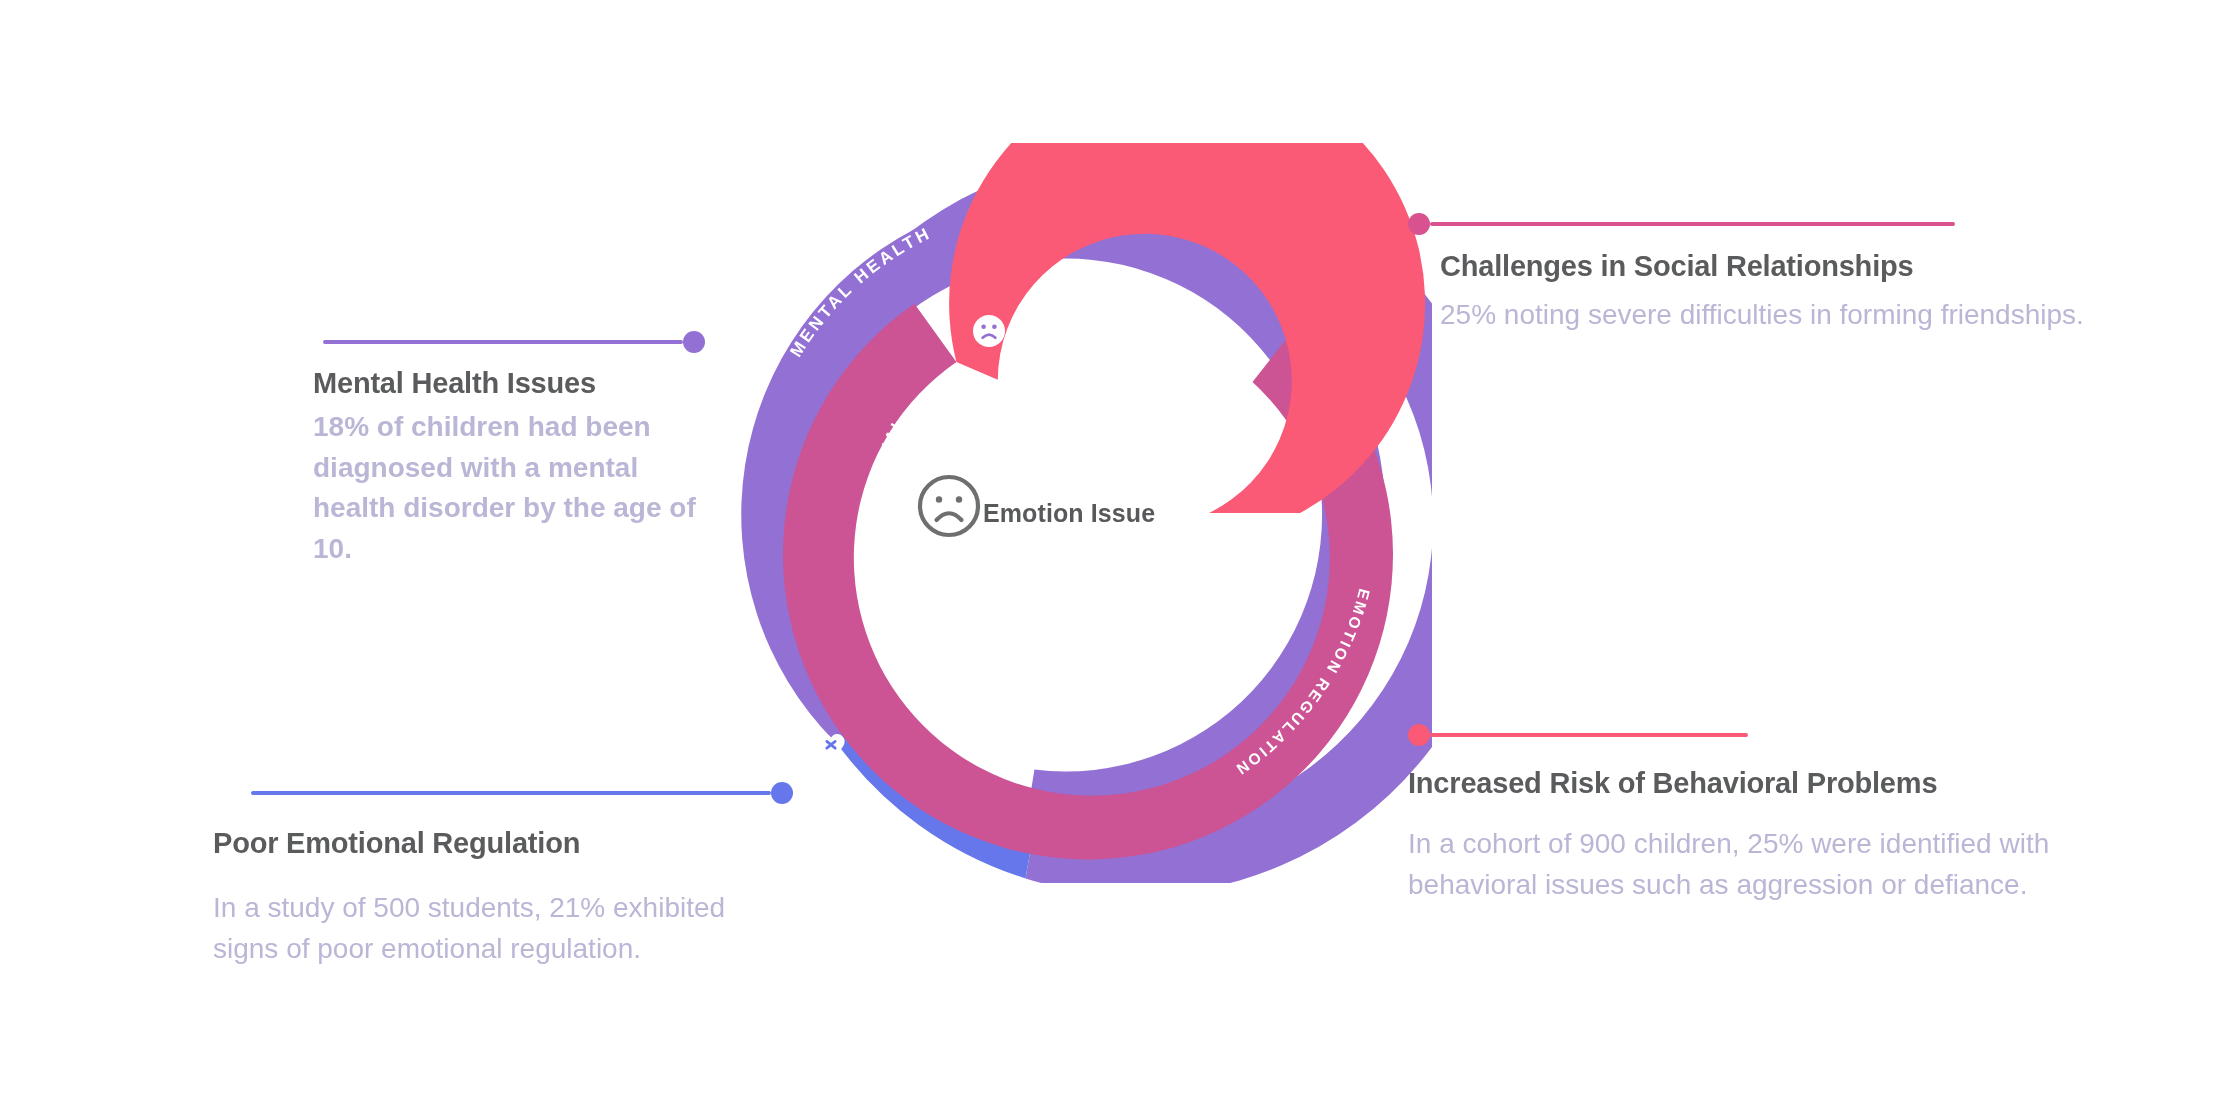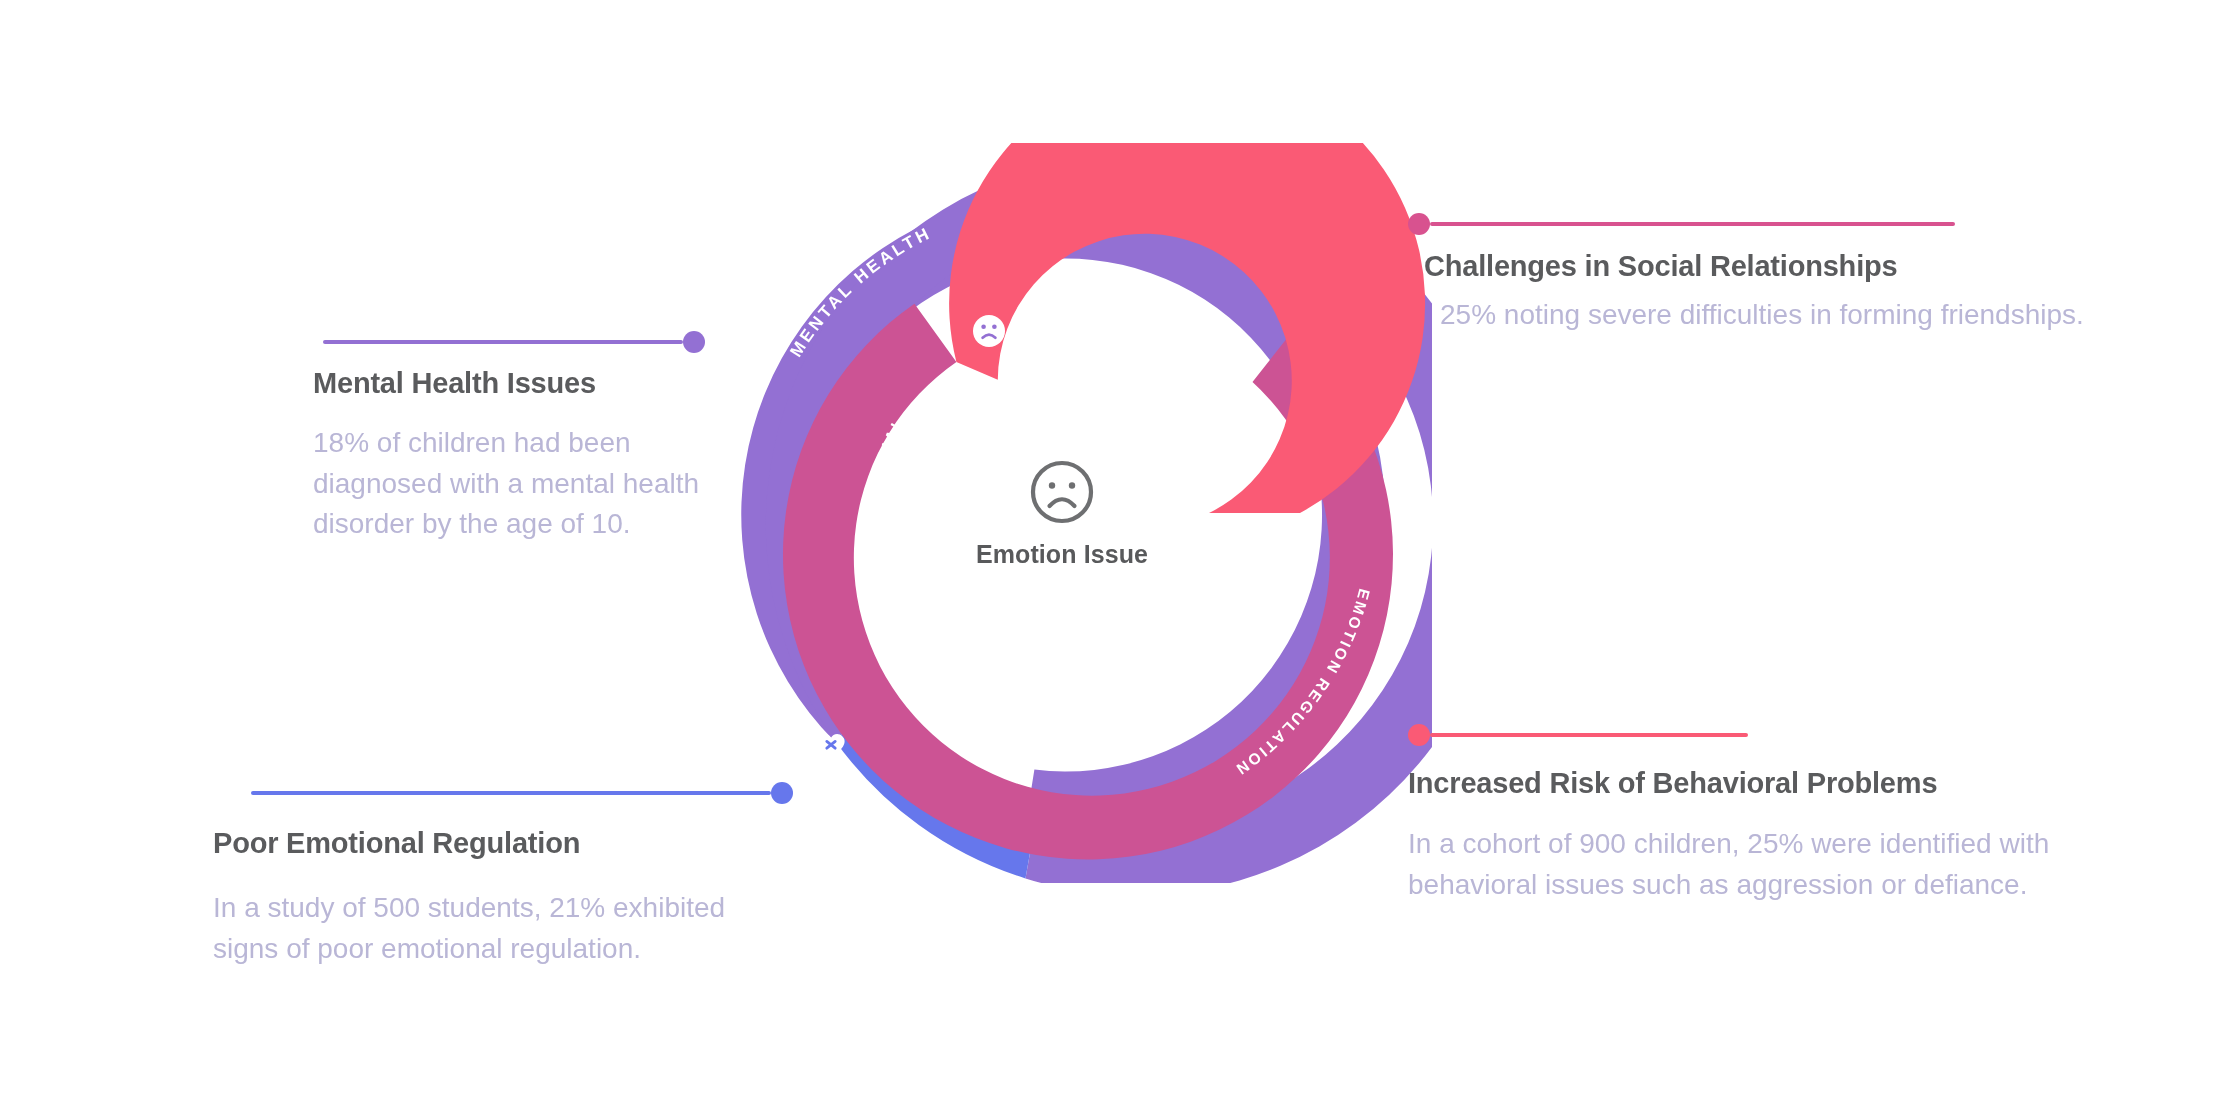--- a/index.html
+++ b/index.html
@@ -48,23 +48,22 @@
   
   #center-hub {
     position: absolute;
     left: 915px;
     top: 366px;
     width: 294px;
     height: 294px;
     border-radius: 50%;
     background: #ffffff;
     display: flex;
-    flex-direction: column;
+    flex-direction: row;
     align-items: center;
-    justify-content: center;
   }
   #center-face { margin-bottom: 14px; }
   #center-title {
     font-size: 25px;
     font-weight: 700;
     color: #58595b;
     letter-spacing: 0.1px;
     white-space: nowrap;
   }
 
@@ -104,42 +103,42 @@
   
   #callout-mental {
     left: 313px;
     top: 332px;
     width: 392px;
     text-align: left;
   }
   #callout-mental .rule-row { justify-content: flex-end; }
   #callout-mental .rule { width: 360px; }
   #callout-mental h2 { margin-top: 12px; }
-  #callout-mental p  { margin-top: 21px; }
+  #callout-mental p  { margin-top: 5px; font-weight: bold; }
 
   #callout-emotion {
     left: 213px;
     top: 783px;
     width: 580px;
     text-align: left;
   }
   #callout-emotion .rule-row { justify-content: flex-end; }
   #callout-emotion .rule { width: 520px; }
   #callout-emotion h2 { margin-top: 21px; }
   #callout-emotion p  { margin-top: 26px; }
 
   
   #callout-social {
     left: 1408px;
     top: 214px;
     width: 700px;
   }
   #callout-social .rule-row { justify-content: flex-start; }
   #callout-social .rule { width: 525px; }
-  #callout-social h2 { margin-top: 13px; margin-left: 16px; }
+  #callout-social h2 { margin-top: 13px; margin-left: 32px; }
   #callout-social p  { margin-top: 10px; margin-left: 32px; }
 
   #callout-behavior {
     left: 1408px;
     top: 725px;
     width: 760px;
   }
   #callout-behavior .rule-row { justify-content: flex-start; }
   #callout-behavior .rule { width: 318px; }
   #callout-behavior h2 { margin-top: 19px; }

